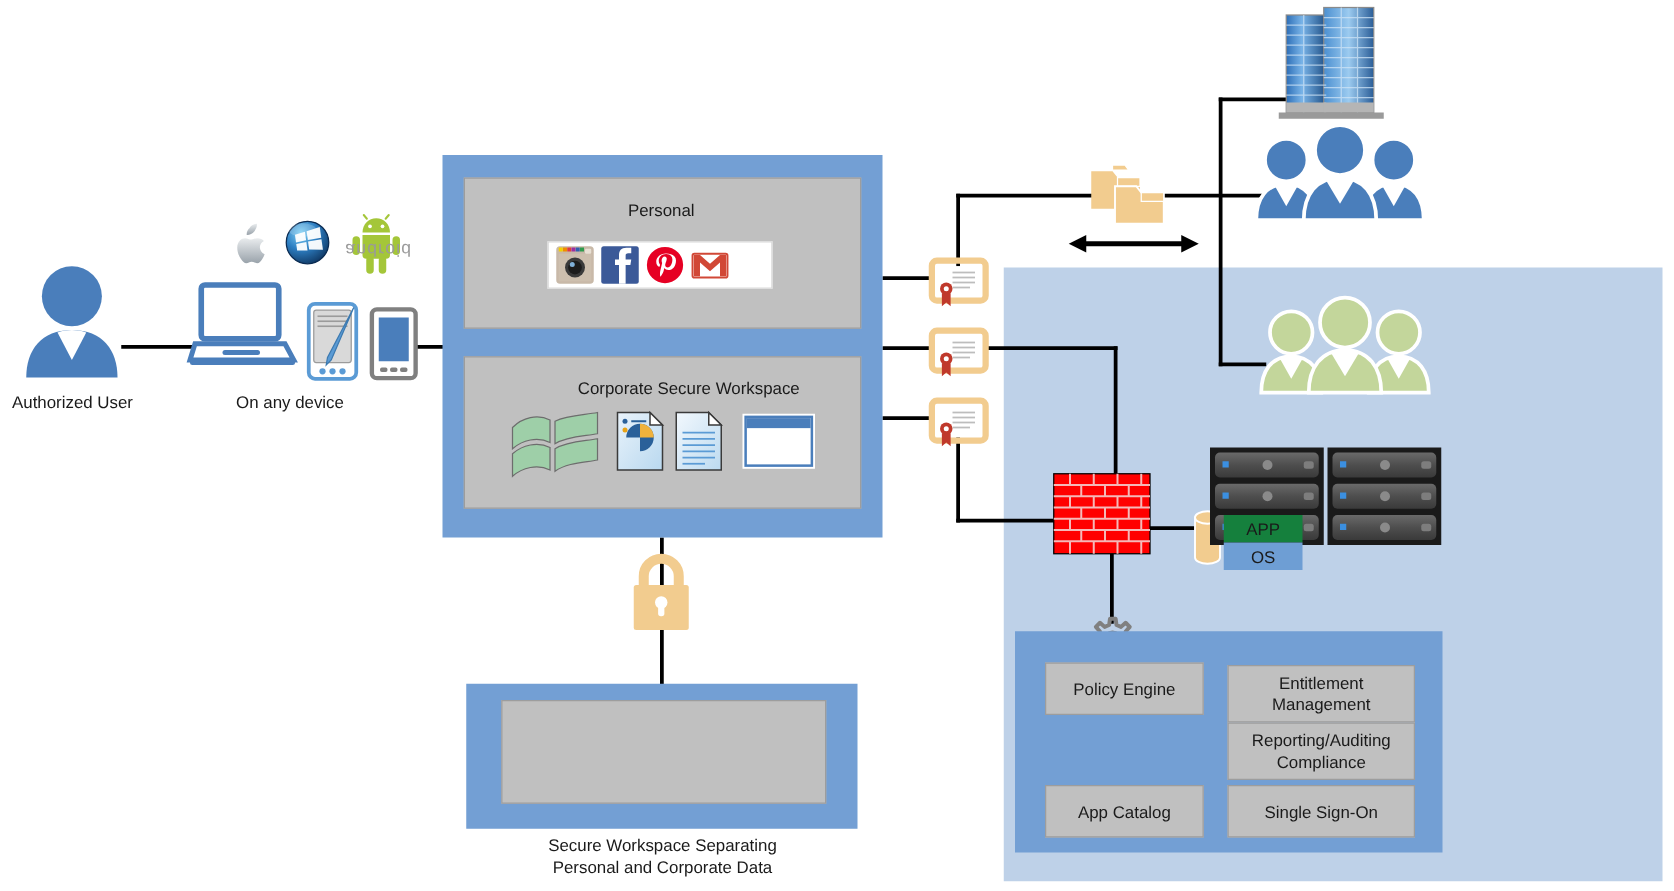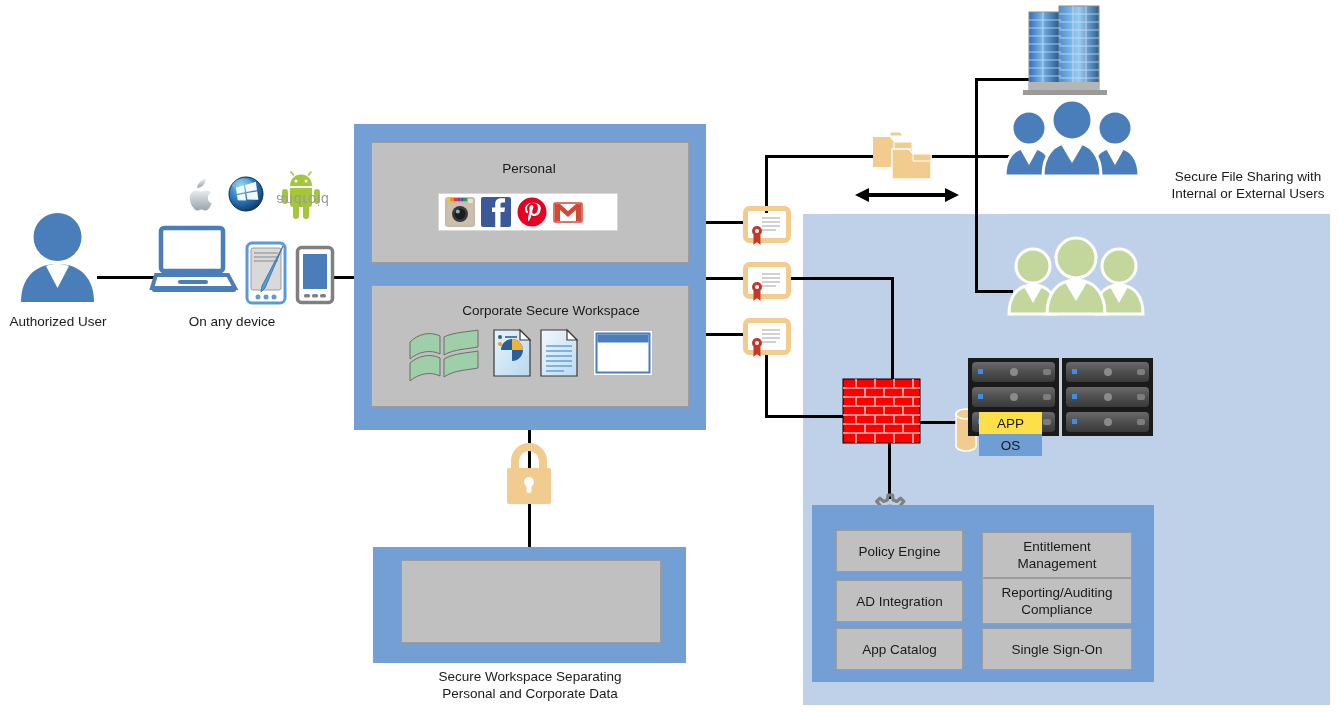--- a/index.html
+++ b/index.html
@@ -444,22 +444,20 @@
         <circle cx="112" cy="26" r="17"></circle>
         <path d="M112 45 C96 45 88 57 88 74 L136 74 C136 57 128 45 112 45 Z"></path>
         <circle cx="69" cy="18" r="20"></circle>
         <path d="M69 40 C50 40 40 54 40 74 L98 74 C98 54 88 40 69 40 Z"></path>
       </g>
       <path d="M17 47 L26 63 L35 47 C32 45.6 29 45 26 45 C23 45 20 45.6 17 47 Z" fill="#ffffff"></path>
       <path d="M103 47 L112 63 L121 47 C118 45.6 115 45 112 45 C109 45 106 45.6 103 47 Z" fill="#ffffff"></path>
       <path d="M58 42.5 L69 61 L80 42.5 C76 40.8 72.5 40 69 40 C65.5 40 62 40.8 58 42.5 Z" fill="#ffffff"></path>
     </svg>
   </div>
-  <div class="abs caption caption-left" style="left:1160px; top:168px; width:176px;">Secure File Sharing with
-Internal or External Users</div>
 
   <div class="abs" style="left:1007px; top:240px; width:140px; height:78px;">
     <svg width="140" height="78" viewBox="0 0 140 78">
       <g fill="#c3d69b" stroke="#ffffff" stroke-width="3">
         <circle cx="26" cy="26" r="17"></circle>
         <path d="M26 45 C10 45 2 57 2 74 L50 74 C50 57 42 45 26 45 Z"></path>
         <circle cx="112" cy="26" r="17"></circle>
         <path d="M112 45 C96 45 88 57 88 74 L136 74 C136 57 128 45 112 45 Z"></path>
         <circle cx="69" cy="18" r="20"></circle>
         <path d="M69 40 C50 40 40 54 40 74 L98 74 C98 54 88 40 69 40 Z"></path>
@@ -555,21 +553,21 @@
         <rect x="75" y="11" width="8" height="6" rx="2"></rect>
         <rect x="75" y="36" width="8" height="6" rx="2"></rect>
         <rect x="75" y="61" width="8" height="6" rx="2"></rect>
         <rect x="169" y="11" width="8" height="6" rx="2"></rect>
         <rect x="169" y="36" width="8" height="6" rx="2"></rect>
         <rect x="169" y="61" width="8" height="6" rx="2"></rect>
       </g>
     </svg>
   </div>
 
-  <div class="abs" style="left:979px; top:412px; width:63px; height:22px; background:#fde047; display:flex; align-items:center; justify-content:center; font-size:13.5px; color:#1a1a1a;">
+  <div class="abs" style="left:979px; top:412px; width:63px; height:22px; background:#15803d; display:flex; align-items:center; justify-content:center; font-size:13.5px; color:#1a1a1a;">
     <span>APP</span>
   </div>
   <div class="abs" style="left:979px; top:434px; width:63px; height:22px; background:#6e9ed4; display:flex; align-items:center; justify-content:center; font-size:13.5px; color:#1a1a1a;">
     <span>OS</span>
   </div>
 
 
   <div class="abs" style="left:868px; top:492px; width:42px; height:42px;">
     <svg width="42" height="42" viewBox="0 0 42 42">
       <g fill="none" stroke="#808080" stroke-width="3.2">
@@ -581,23 +579,20 @@
 
   <div class="abs mgmt-inner" style="left:812px; top:505px; width:342px; height:177px;"></div>
 
   <div class="abs tile" style="left:836px; top:530px; width:125px; height:40px;text-align:right;">
     <span>Policy Engine</span>
   </div>
   <div class="abs tile" style="left:982px; top:532px; width:148px; height:44px;">
     <span>Entitlement
 Management</span>
   </div>
-  <div class="abs tile" style="left:836px; top:580px; width:125px; height:40px;">
-    <span>AD Integration</span>
-  </div>
   <div class="abs tile" style="left:982px; top:578px; width:148px; height:44px;">
     <span>Reporting/Auditing
 Compliance</span>
   </div>
   <div class="abs tile" style="left:836px; top:628px; width:125px; height:40px;">
     <span>App Catalog</span>
   </div>
   <div class="abs tile" style="left:982px; top:628px; width:148px; height:40px;">
     <span>Single Sign-On</span>
   </div>

